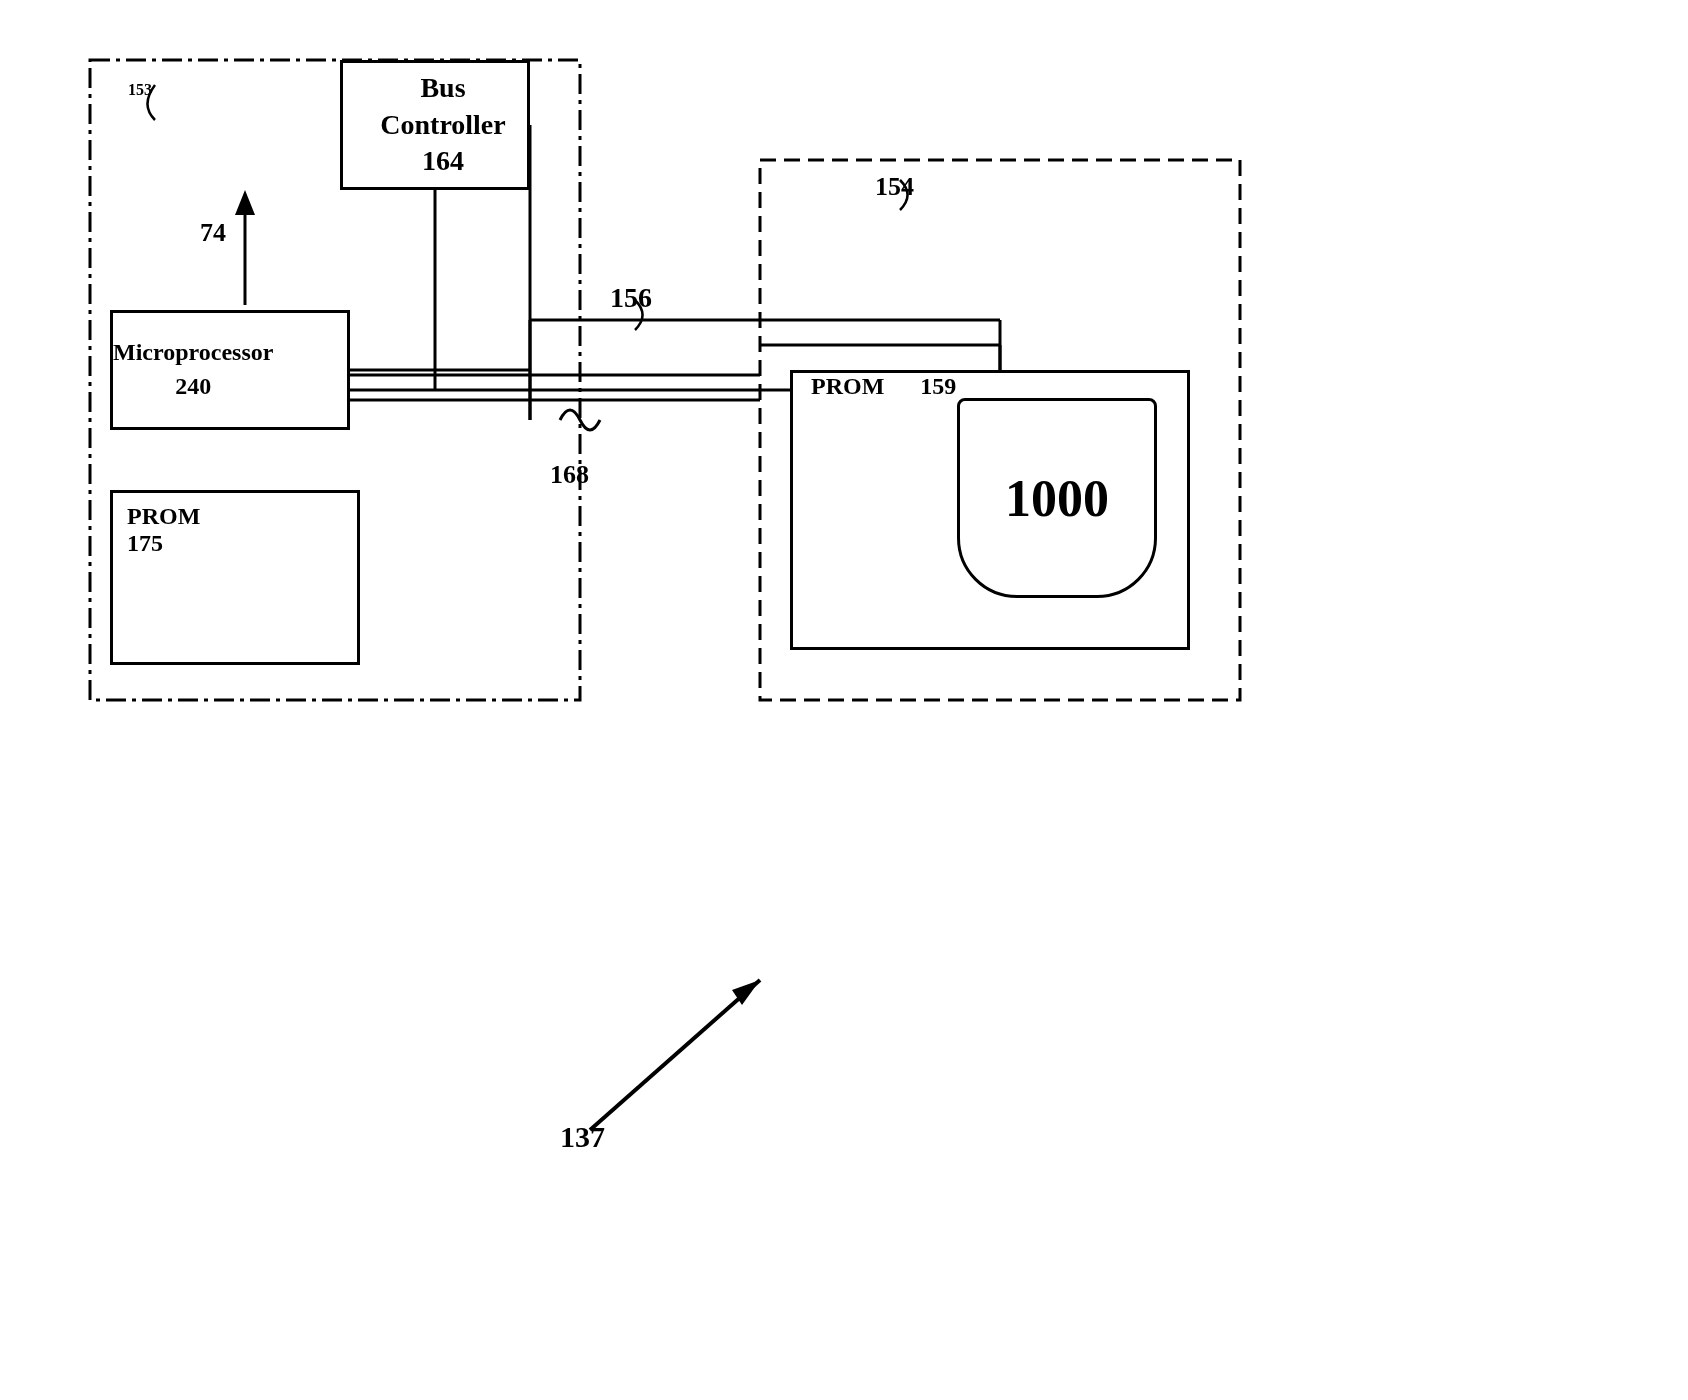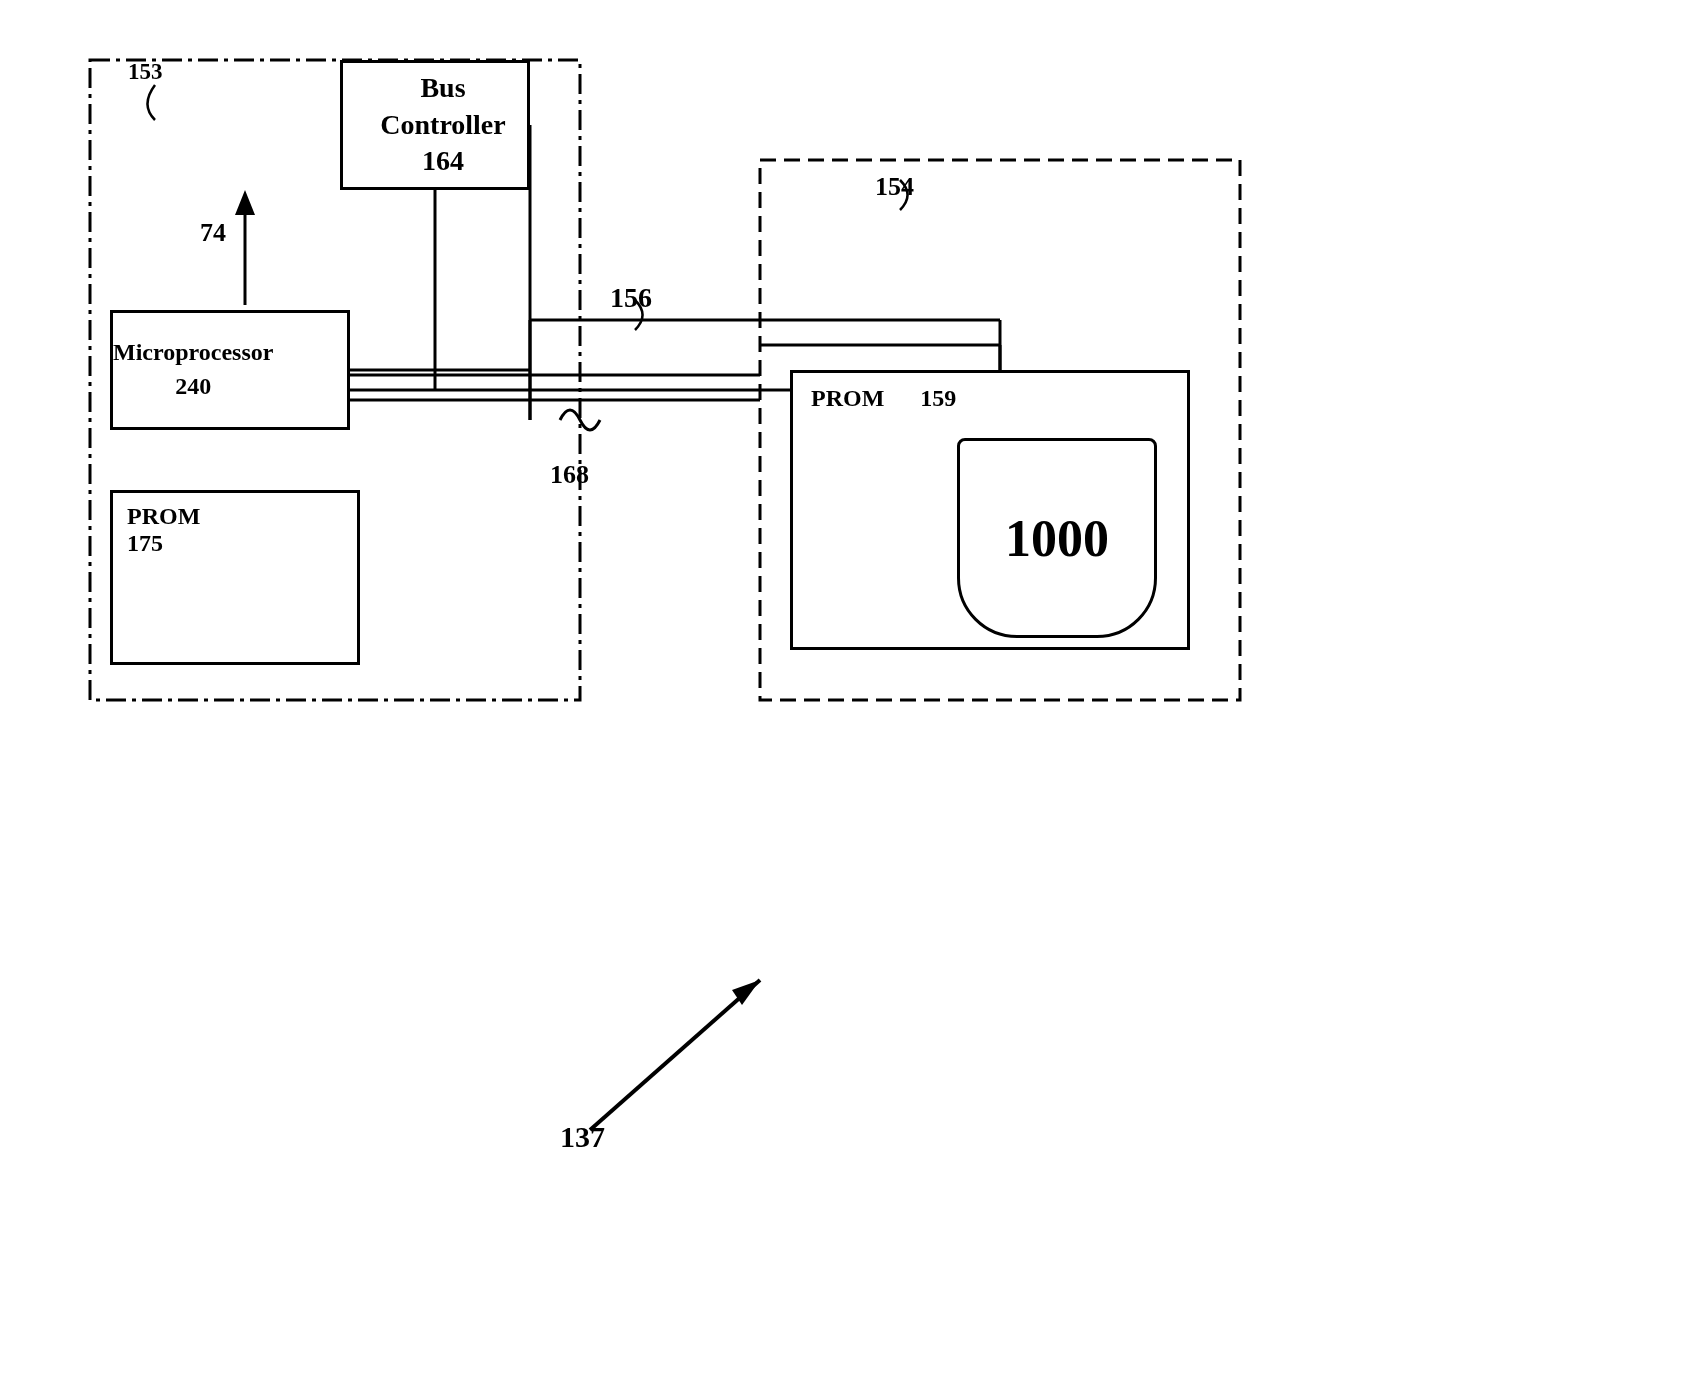--- a/index.html
+++ b/index.html
@@ -118,31 +118,31 @@
   </div>
 
   <div style="position:absolute; top:460px; left:50px; width:250px; height:175px; border:3px solid #000; background:#fff; padding:10px 14px; font-size:24px; font-weight:bold;">
     <div>
       <span>PROM</span><br>
       <span>175</span>
     </div>
 
   </div>
 
-  <div style="position:absolute; top:340px; left:730px; width:400px; height:280px; border:3px solid #000; background:#fff; padding:12px 18px; font-size:24px; font-weight:bold;">
+  <div style="position:absolute; top:340px; left:730px; width:400px; height:280px; border:3px solid #000; background:#fff; padding:0 18px; font-size:24px; font-weight:bold;">
     <div>
       <span>PROM</span>&nbsp;&nbsp;&nbsp;&nbsp;&nbsp;&nbsp;<span>159</span>
     </div>
 
-    <div style="position:absolute; right:30px; top:25px; width:200px; height:200px; border:3px solid #000; border-radius:8px 8px 60px 60px; display:flex; align-items:center; justify-content:center; background:#fff; font-size:52px; font-weight:bold;margin-top:40px;">
+    <div style="position:absolute; right:30px; top:25px; width:200px; height:200px; border:3px solid #000; border-radius:8px 8px 60px 60px; display:flex; align-items:center; justify-content:center; background:#fff; font-size:52px; font-weight:bold;">
       <span>1000</span>
     </div>
   </div>
 
-  <div class="label" style="position:absolute; top:29px; left:68px; font-size:23px; font-weight:bold;">
+  <div class="label" style="position:absolute; top:51px; left:68px; font-size:16px; font-weight:bold;">
     <span>153</span>
   </div>
 
   <div class="label" style="position:absolute; top:142px; left:815px; font-size:26px; font-weight:bold;">
     <span>154</span>
   </div>
 
   <div class="label" style="position:absolute; top:188px; left:140px; font-size:26px; font-weight:bold;">
     <span>74</span>
   </div>

